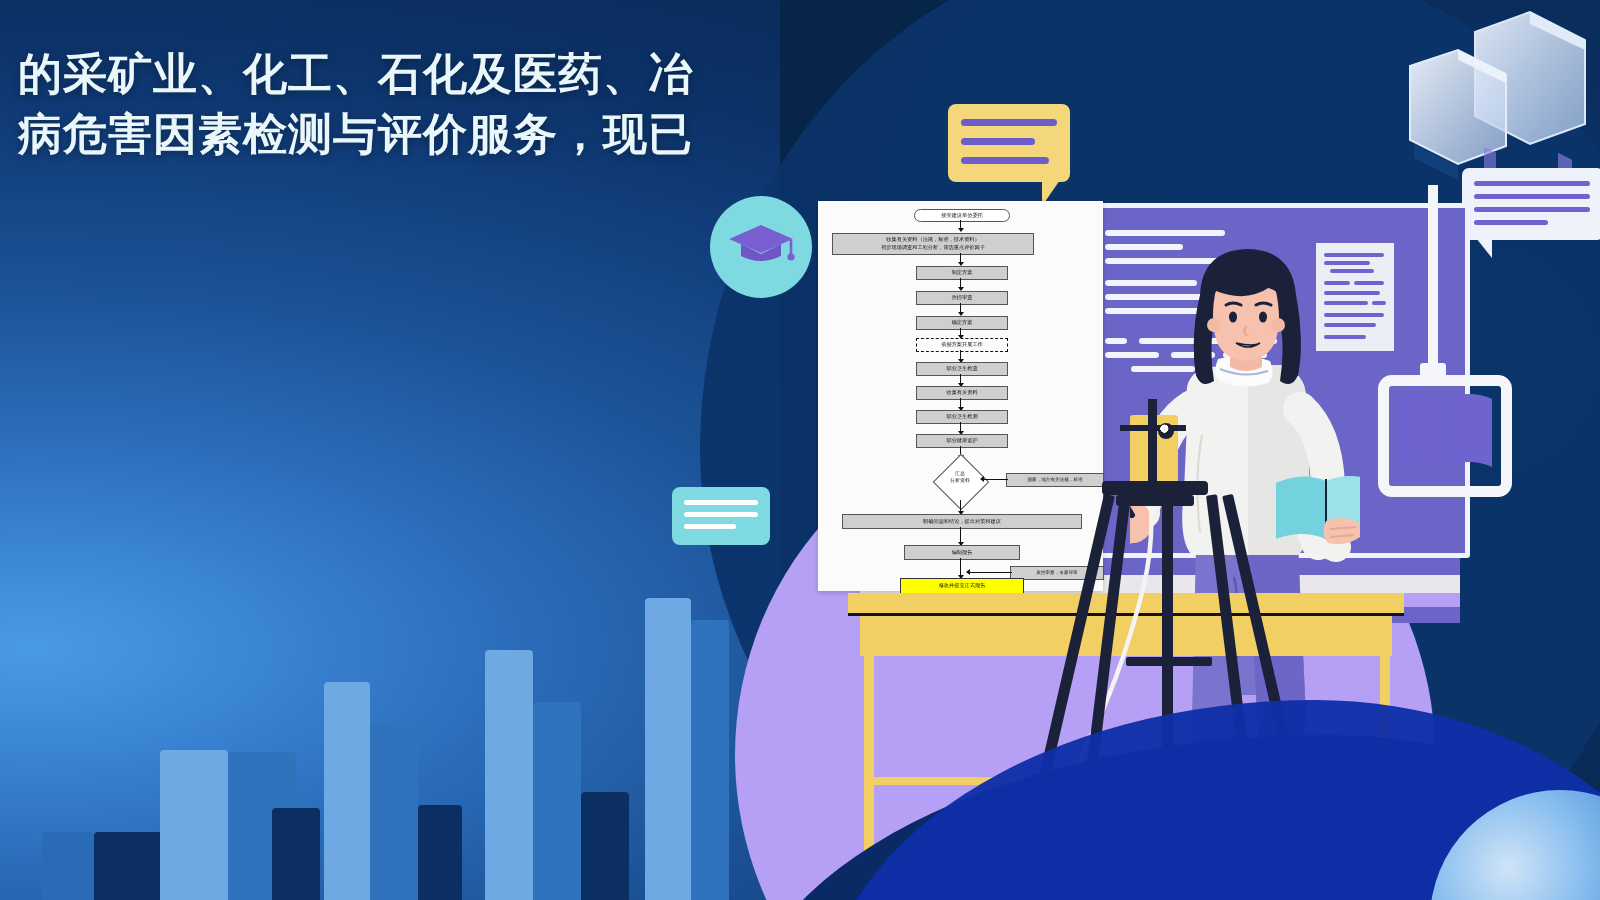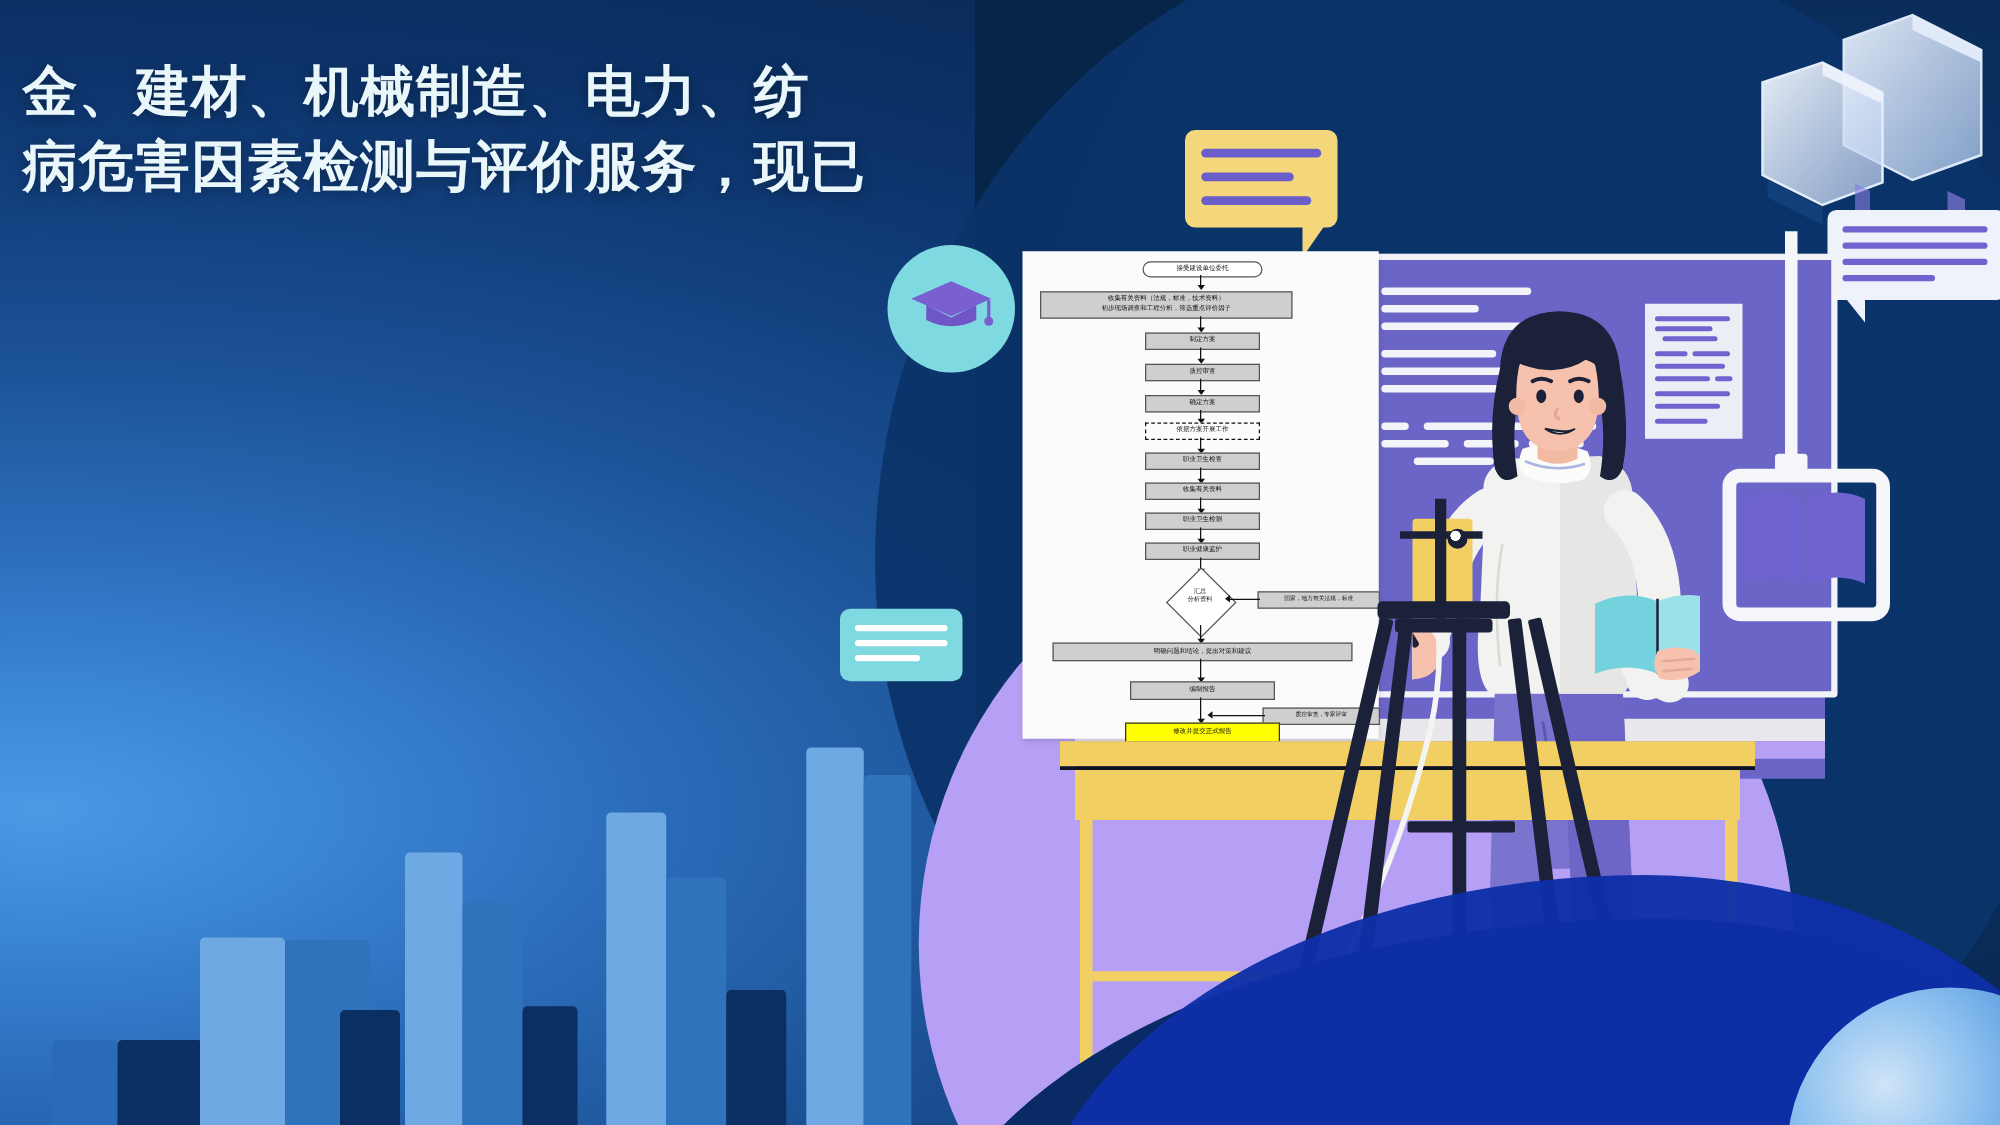--- a/index.html
+++ b/index.html
@@ -125,21 +125,21 @@
       <div class="bar" style="left: 485px; width: 48px; height: 250px; background: rgb(111, 169, 228);"></div>
       <div class="bar" style="left: 533px; width: 48px; height: 198px; background: rgb(47, 115, 189);"></div>
       <div class="bar" style="left: 581px; width: 48px; height: 108px; background: rgb(11, 47, 99);"></div>
       <div class="bar" style="left: 645px; width: 46px; height: 302px; background: rgb(111, 169, 228);"></div>
       <div class="bar" style="left: 691px; width: 38px; height: 280px; background: rgb(47, 115, 189);"></div>
     </div>
 
   <div id="purple-circle"></div>
 
   <div id="headline">
-    <span class="ln">金、建材、机械制造、电力、纺</span>
+    <span class="ln">的采矿业、化工、石化及医药、冶</span>
     <span class="ln">病危害因素检测与评价服务，现已</span>
   </div>
 
   <div id="cap-badge">
     <svg width="68" height="48" viewBox="0 0 68 48">
       <path d="M34 2 L66 16 L34 30 L2 16 Z" fill="#7a5fd0"></path>
       <path d="M14 21 L14 33 Q34 43 54 33 L54 21 L34 31 Z" fill="#6f55c6"></path>
       <path d="M64 17 L64 31" stroke="#7a5fd0" stroke-width="2.6" fill="none"></path>
       <circle cx="64" cy="34" r="3.6" fill="#7a5fd0"></circle>
     </svg>

